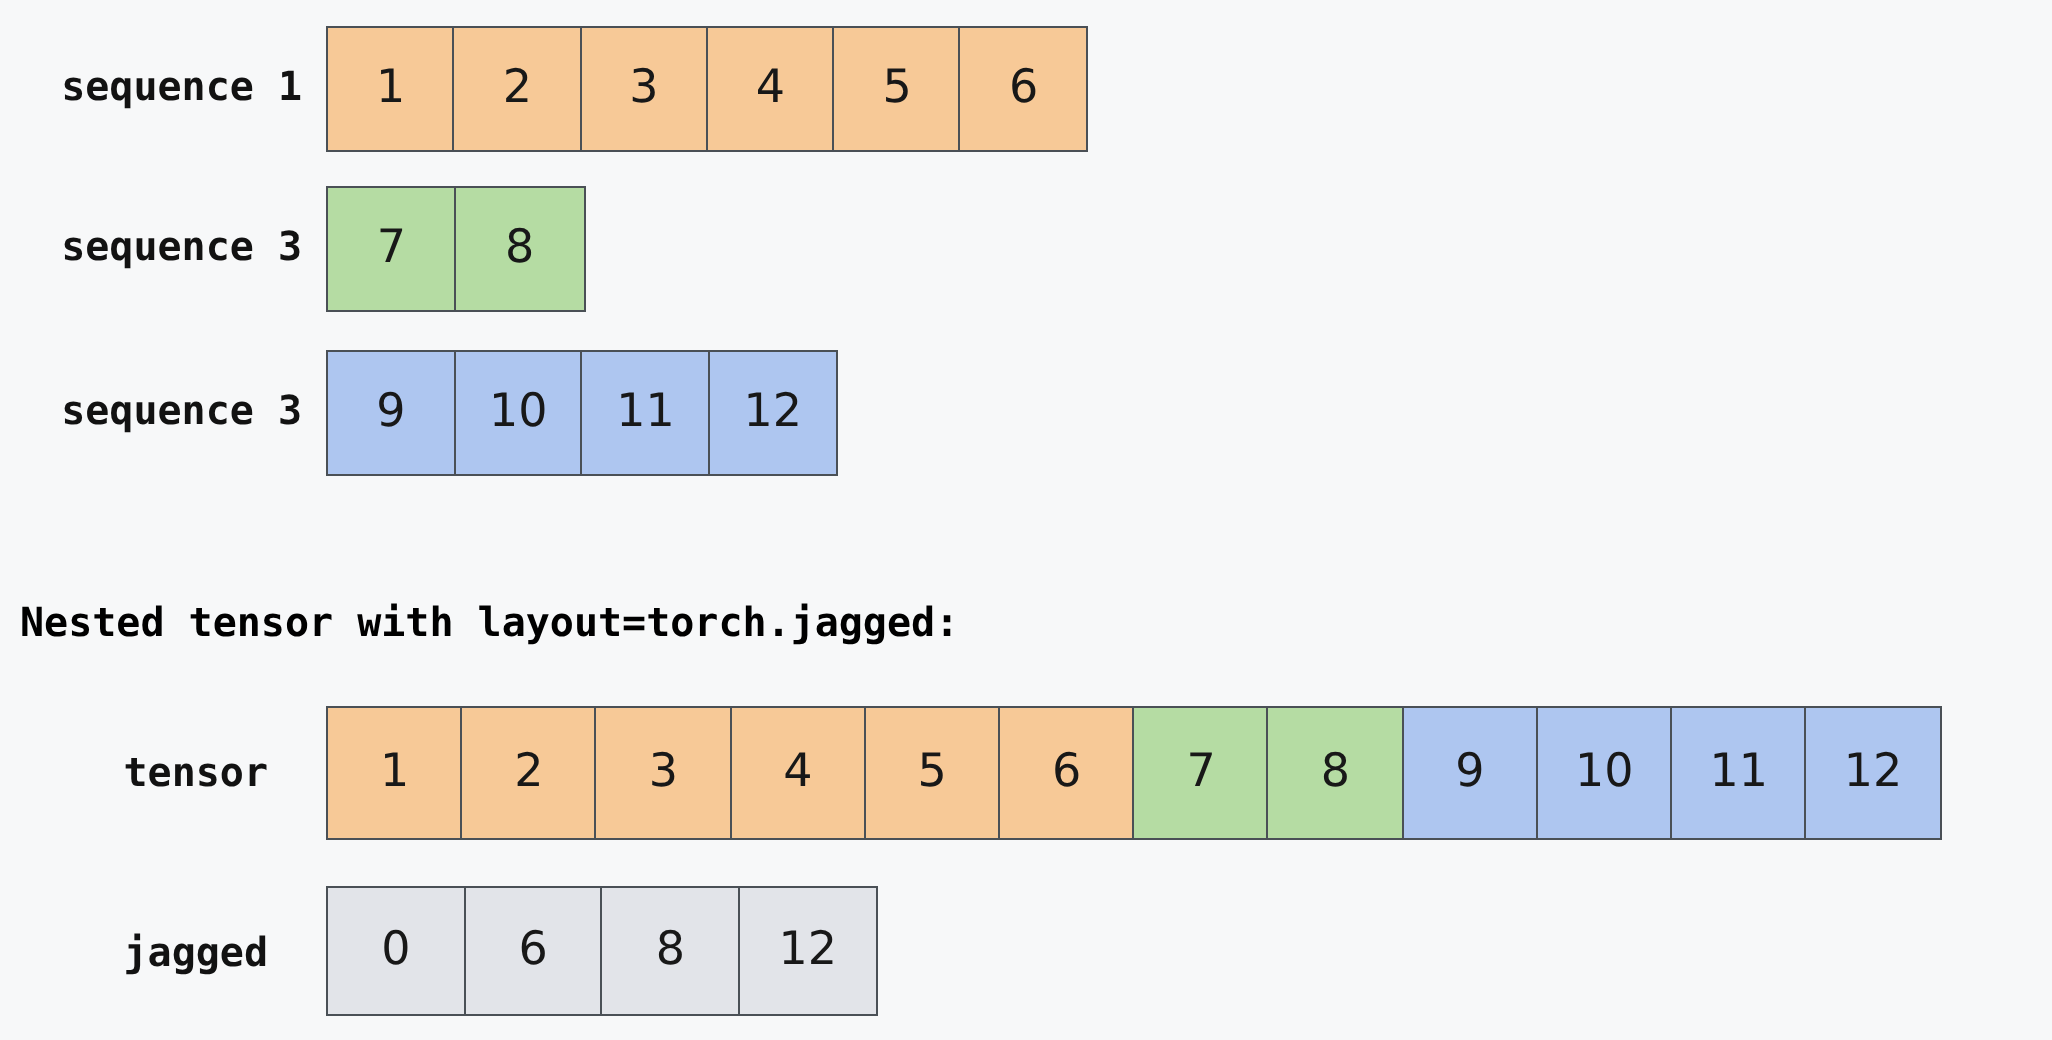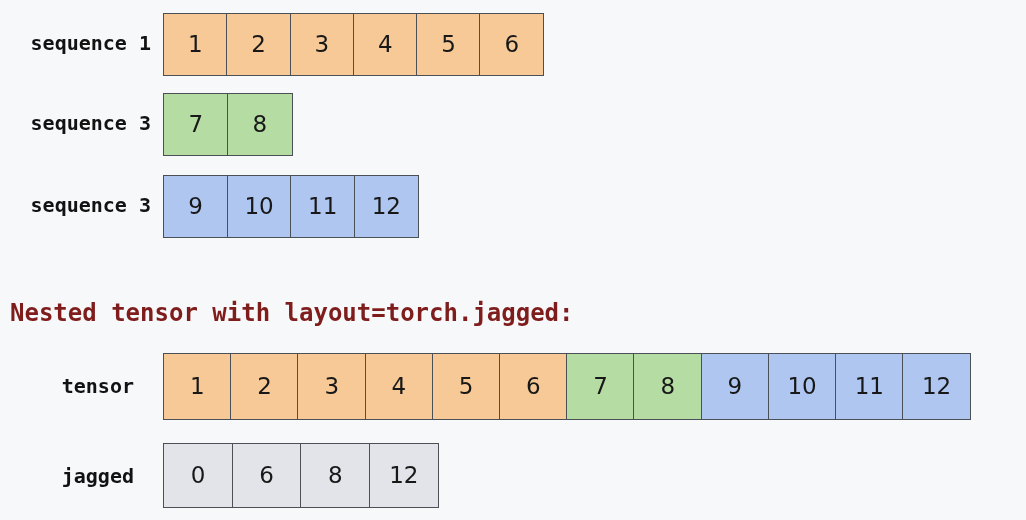--- a/index.html
+++ b/index.html
@@ -30,22 +30,22 @@
     text-align: right;
     white-space: pre;
     line-height: 1;
   }
 
   
   .caption {
     position: absolute;
     font-family: "DejaVu Sans Mono", "Liberation Mono", monospace;
     font-weight: bold;
-    font-size: 24px;
-    color: #7f1d1d;
+    font-size: 20px;
+    color: #000000;
     white-space: pre;
     line-height: 1;
   }
 
   
   .strip {
     position: absolute;
     display: flex;
     box-sizing: border-box;
   }

